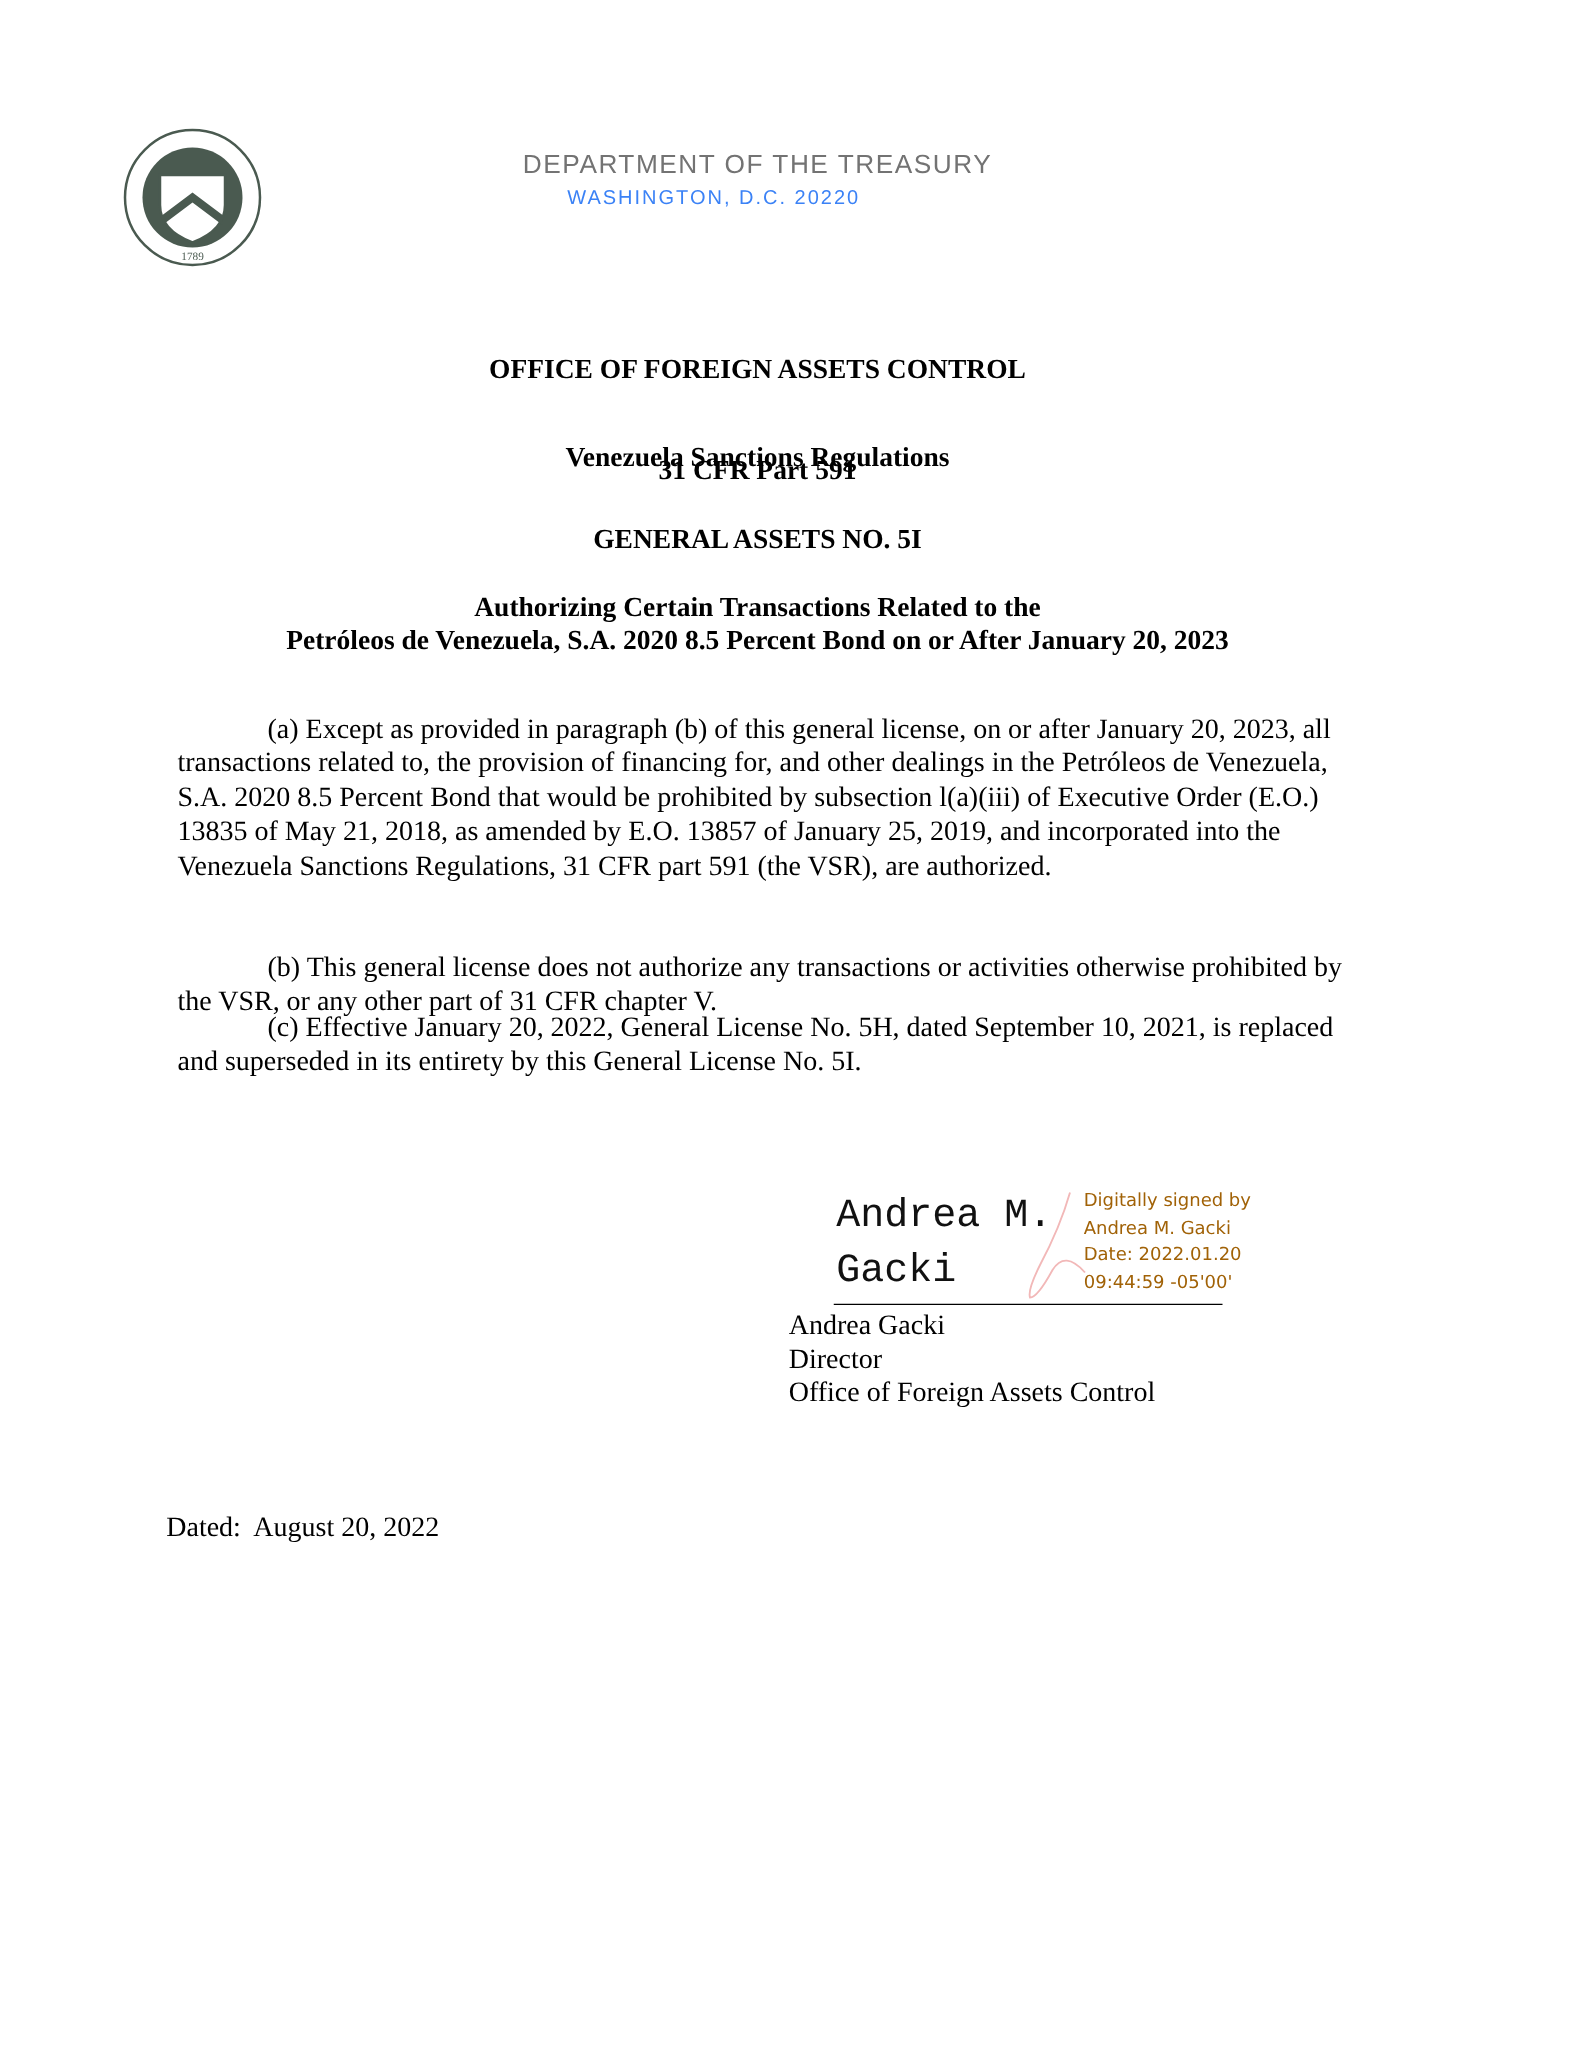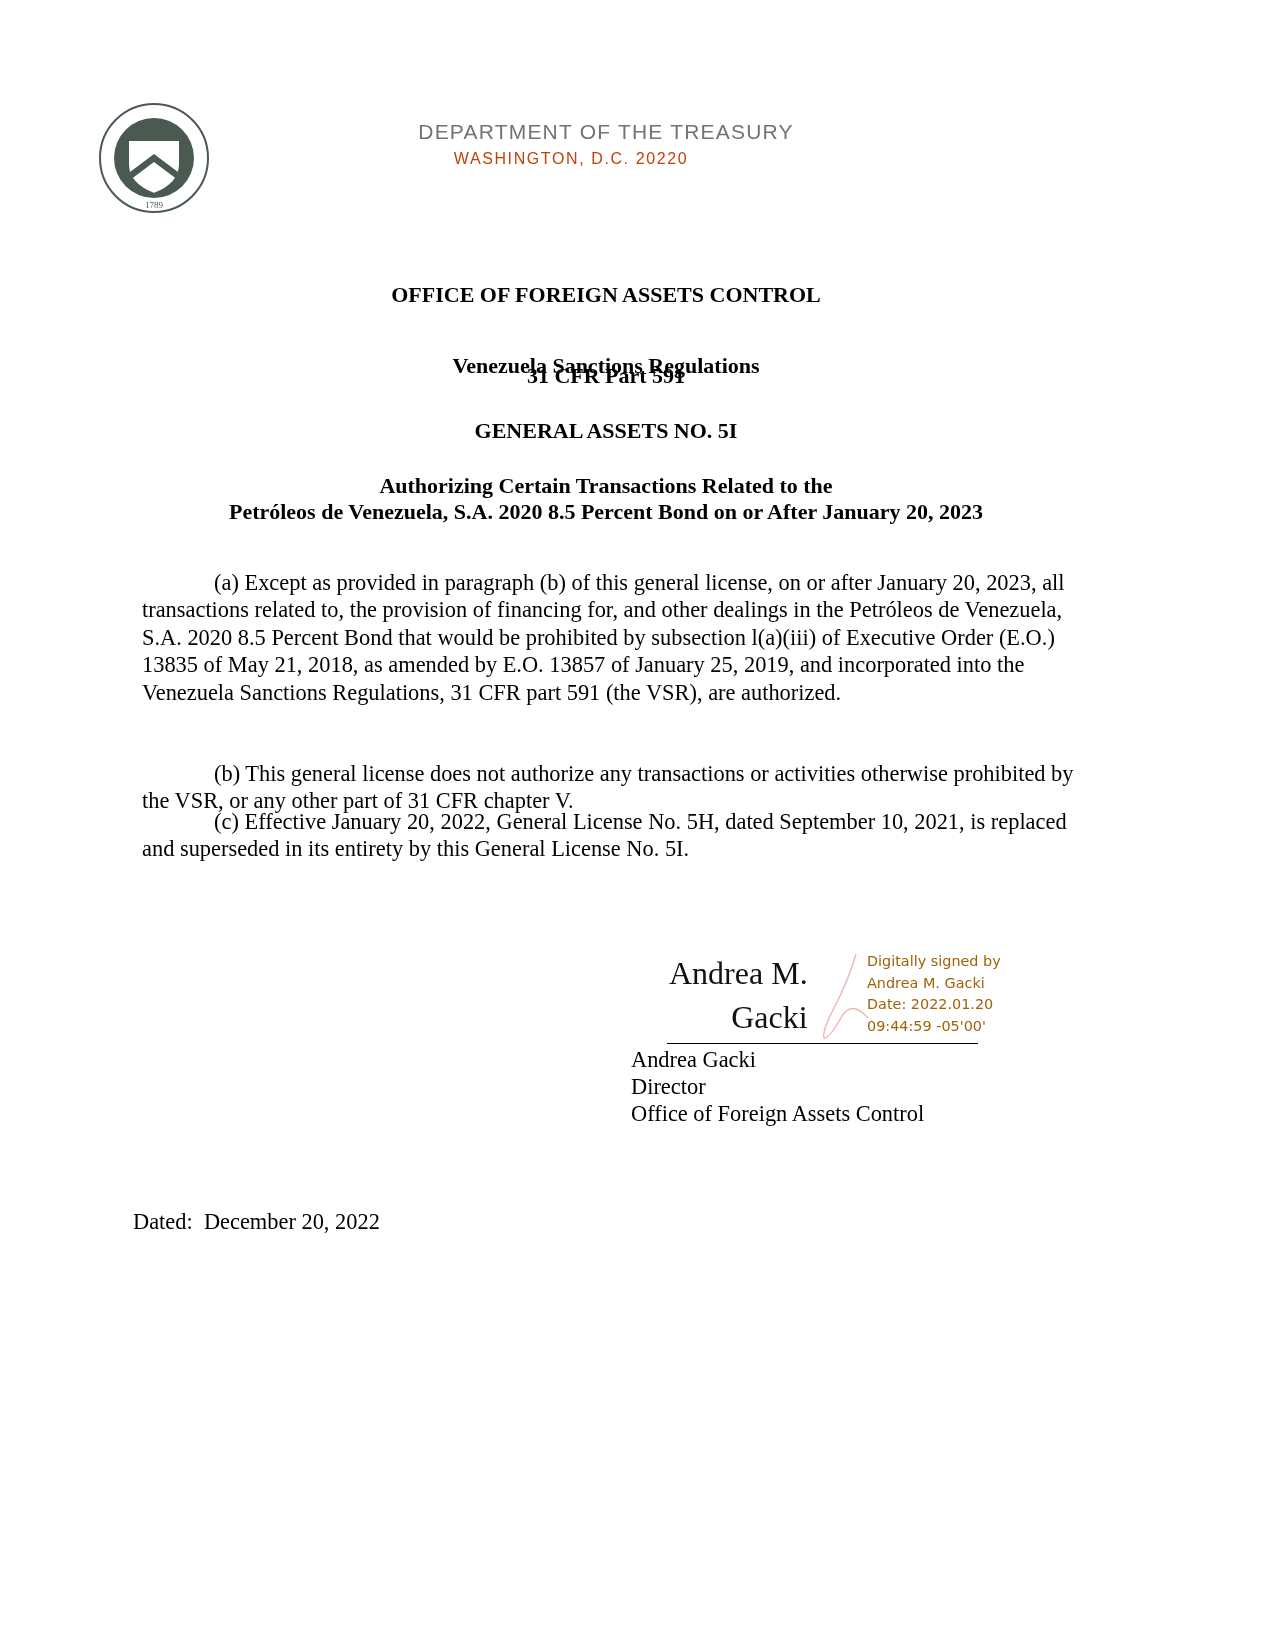--- a/index.html
+++ b/index.html
@@ -1,23 +1,23 @@
 <!DOCTYPE html>
 <html><head>
 <meta charset="utf-8">
 <style>
   html, body { margin: 0; padding: 0; background: #fff; }
   body { width: 1275px; height: 1650px; position: relative; overflow: hidden; color: #000; font-family: "Liberation Serif", serif; }
   .seal { position: absolute; left: 98px; top: 102px; width: 112px; height: 112px; }
   .lh-title { position: absolute; left: 400px; top: 120px; width: 412px; text-align: center; font-family: "Liberation Sans", sans-serif; color: #737373; font-size: 21px; letter-spacing: 1.2px; }
-  .lh-sub { position: absolute; left: 400px; top: 150px; width: 342px; text-align: center; font-family: "Liberation Sans", sans-serif; color: #c2410c; font-size: 16px; letter-spacing: 1.6px; }
+  .lh-sub { position: absolute; left: 400px; top: 150px; width: 342px; text-align: center; font-family: "Liberation Sans", sans-serif; color: #3b82f6; font-size: 16px; letter-spacing: 1.6px; }
   .center { position: absolute; left: 0; width: 1212px; text-align: center; font-weight: bold; font-size: 22px; line-height: 27px; }
   .para { position: absolute; left: 142px; width: 940px; font-size: 22.4px; line-height: 27.4px; margin-top: 16px; }
   .indent { display: inline-block; width: 72px; }
-  .sig-name { position: absolute; left: 669px; top: 951px; font-family: Liberation Serif, serif; font-size: 32px; line-height: 44px; color: #111; text-align: right; }
+  .sig-name { position: absolute; left: 669px; top: 951px; font-family: Liberation Mono, monospace; font-size: 32px; line-height: 44px; color: #111; }
   .sig-detail { position: absolute; left: 867px; top: 951px; font-family: "DejaVu Sans", sans-serif; font-size: 14.4px; line-height: 21.5px; color: #a16207; }
   .sig-mark { position: absolute; left: 812px; top: 952px; width: 60px; height: 90px; }
   .sig-line { position: absolute; left: 667px; top: 1043px; width: 311px; border-top: 1px solid #000; }
   .sig-block { position: absolute; left: 631px; top: 1046px; font-size: 22.4px; line-height: 27px; }
   .dated { position: absolute; left: 133px; top: 1209px; font-size: 22.4px; }
 </style>
 </head>
 <body>
 
 <svg class="seal" viewBox="0 0 112 112">
@@ -55,13 +55,13 @@
   <div>Date: 2022.01.20</div>
   <div>09:44:59 -05'00'</div>
 </div>
 <div class="sig-line"></div>
 <div class="sig-block">
   <div>Andrea Gacki</div>
   <div>Director</div>
   <div>Office of Foreign Assets Control</div>
 </div>
 
-<div class="dated" style="white-space:pre">Dated:  December 20, 2022</div>
+<div class="dated" style="white-space:pre">Dated:  August 20, 2022</div>
 
 </body></html>

